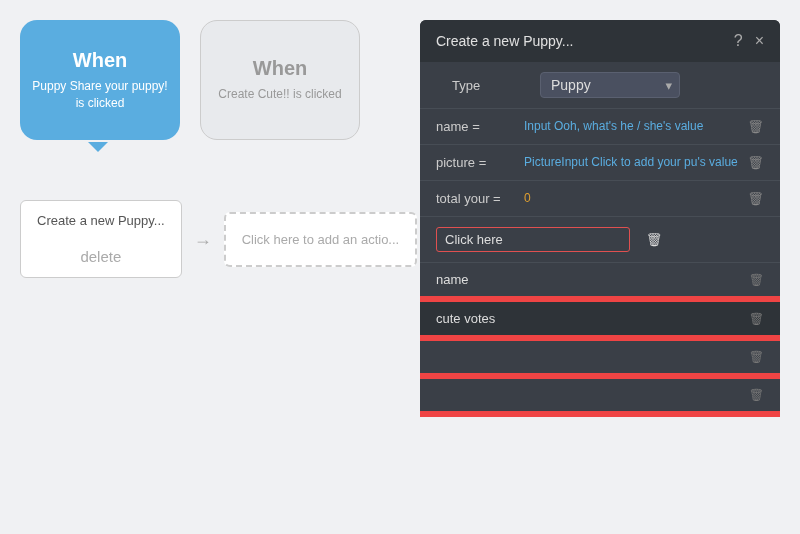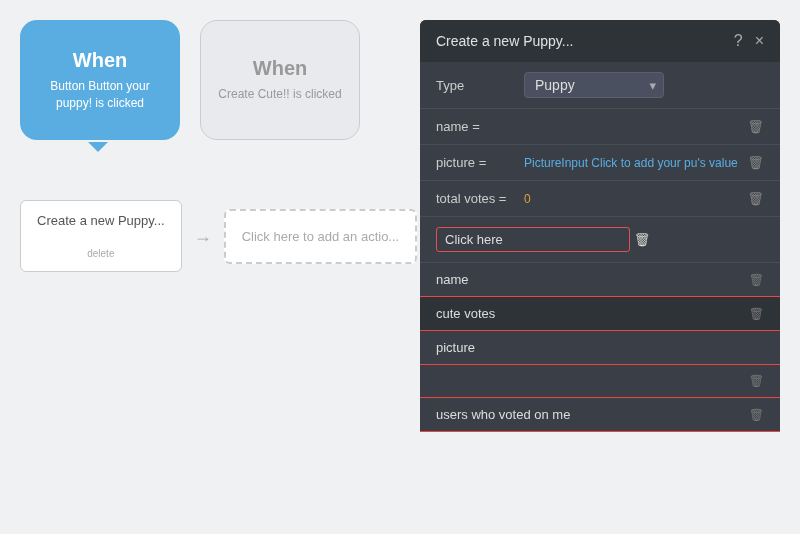--- a/index.html
+++ b/index.html
@@ -69,21 +69,21 @@
       border-radius: 6px;
       padding: 12px 16px;
       font-size: 13px;
       color: #555;
       text-align: center;
       min-width: 130px;
     }
     .action-block .delete-link {
       display: block;
       color: #aaa;
-      font-size: 10px;
+      font-size: 15px;
       margin-top: 20px;
     }
     .add-action-block {
       background: white;
       border: 2px dashed #ccc;
       border-radius: 6px;
       padding: 12px 16px;
       font-size: 13px;
       color: #aaa;
       min-width: 160px;
@@ -130,21 +130,21 @@
       align-items: center;
     }
     .modal-header .icon-btn {
       color: #aaa;
       cursor: pointer;
       font-size: 16px;
     }
 
     .field-row {
       display: flex;
-      align-items: flex-end;
+      align-items: flex-start;
       padding: 10px 16px;
       border-bottom: 1px solid #474d55;
       gap: 8px;
     }
     .field-row .label {
       color: #ccc;
       min-width: 80px;
       font-size: 13px;
     }
     .field-row .value {
@@ -158,21 +158,21 @@
     .field-row .trash {
       color: #888;
       font-size: 13px;
       margin-left: auto;
     }
 
     
     .type-row {
       display: flex;
       align-items: center;
-      padding: 10px 16px;
+      padding: 10px 32px;
       border-bottom: 1px solid #474d55;
       gap: 8px;
     }
     .type-row .label {
       color: #ccc;
       min-width: 80px;
     }
     .type-select {
       background: #4a5060;
       border: 1px solid #5a6070;
@@ -198,21 +198,21 @@
       color: #aaa;
       pointer-events: none;
     }
 
     
     .field-selector-row {
       padding: 10px 16px;
       border-bottom: 1px solid #474d55;
       display: flex;
       align-items: center;
-      gap: 4px;
+      gap: 16px;
     }
     .field-input {
       background: transparent;
       border: 1px solid #e05050;
       border-radius: 3px;
       color: #ddd;
       padding: 4px 8px;
       font-size: 13px;
       cursor: pointer;
       min-width: 100px;
@@ -223,21 +223,21 @@
       background: #3a3f47;
       border-top: none;
     }
     .dropdown-item {
       display: flex;
       align-items: center;
       padding: 9px 16px;
       cursor: pointer;
       font-size: 13px;
       color: #ddd;
-      border-bottom: 1px solid #ef4444;
+      border-bottom: 6px solid #ef4444;
     }
     .dropdown-item.selected {
       background: #2e3338;
       gap: 18px;
     }
     .dropdown-item .item-trash {
       margin-left: auto;
       color: #777;
       font-size: 12px;
     }
@@ -267,21 +267,21 @@
       border-top: 10px solid #5aade0;
     }
   </style>
 </head>
 <body>
 
 <div class="canvas">
 
   <div class="when-block active" style="left: 20px;">
     <div class="title">When</div>
-    <div class="subtitle">Button Button your puppy! is clicked</div>
+    <div class="subtitle">Puppy Share your puppy! is clicked</div>
   </div>
 
   <div class="triangle-down"></div>
 
   <div class="when-block inactive" style="left: 200px;">
     <div class="title">When</div>
     <div class="subtitle">Create Cute!! is clicked</div>
   </div>
 
   <div class="action-row">
@@ -311,31 +311,32 @@
       <span class="label">Type</span>
       <div class="select-wrapper">
         <select class="type-select">
           <option>Puppy</option>
         </select>
       </div>
     </div>
 
     <div class="field-row">
       <span class="label">name =</span>
+      <span class="value">Input Ooh, what's he / she's value</span>
       <span class="trash">🗑</span>
     </div>
 
     <div class="field-row">
       <span class="label">picture =</span>
       <span class="value">PictureInput Click to add your pu's value</span>
       <span class="trash">🗑</span>
     </div>
 
     <div class="field-row">
-      <span class="label">total votes =</span>
+      <span class="label">total your =</span>
       <span class="value orange">0</span>
       <span class="trash">🗑</span>
     </div>
 
     <div class="field-selector-row">
       <input type="text" class="field-input" value="Click here" style="">
       <span class="trash">🗑</span>
     </div>
 
     <div class="dropdown-menu">
@@ -343,30 +344,26 @@
       <div class="dropdown-item">
         <span class="item-label">name</span>
         <span class="item-trash">🗑</span>
       </div>
 
       <div class="dropdown-item selected">
         <span class="item-label">cute votes</span>
         <span class="item-trash">🗑</span>
       </div>
 
-      <div class="dropdown-item">
-        <span class="item-label">picture</span>
-      </div>
 
       <div class="dropdown-item">
         <span class="item-trash">🗑</span>
       </div>
 
       <div class="dropdown-item">
-        <span class="item-label">users who voted on me</span>
         <span class="item-trash">🗑</span>
       </div>
 
 
     </div>
   </div>
 
 </div>
 
 </body></html>

